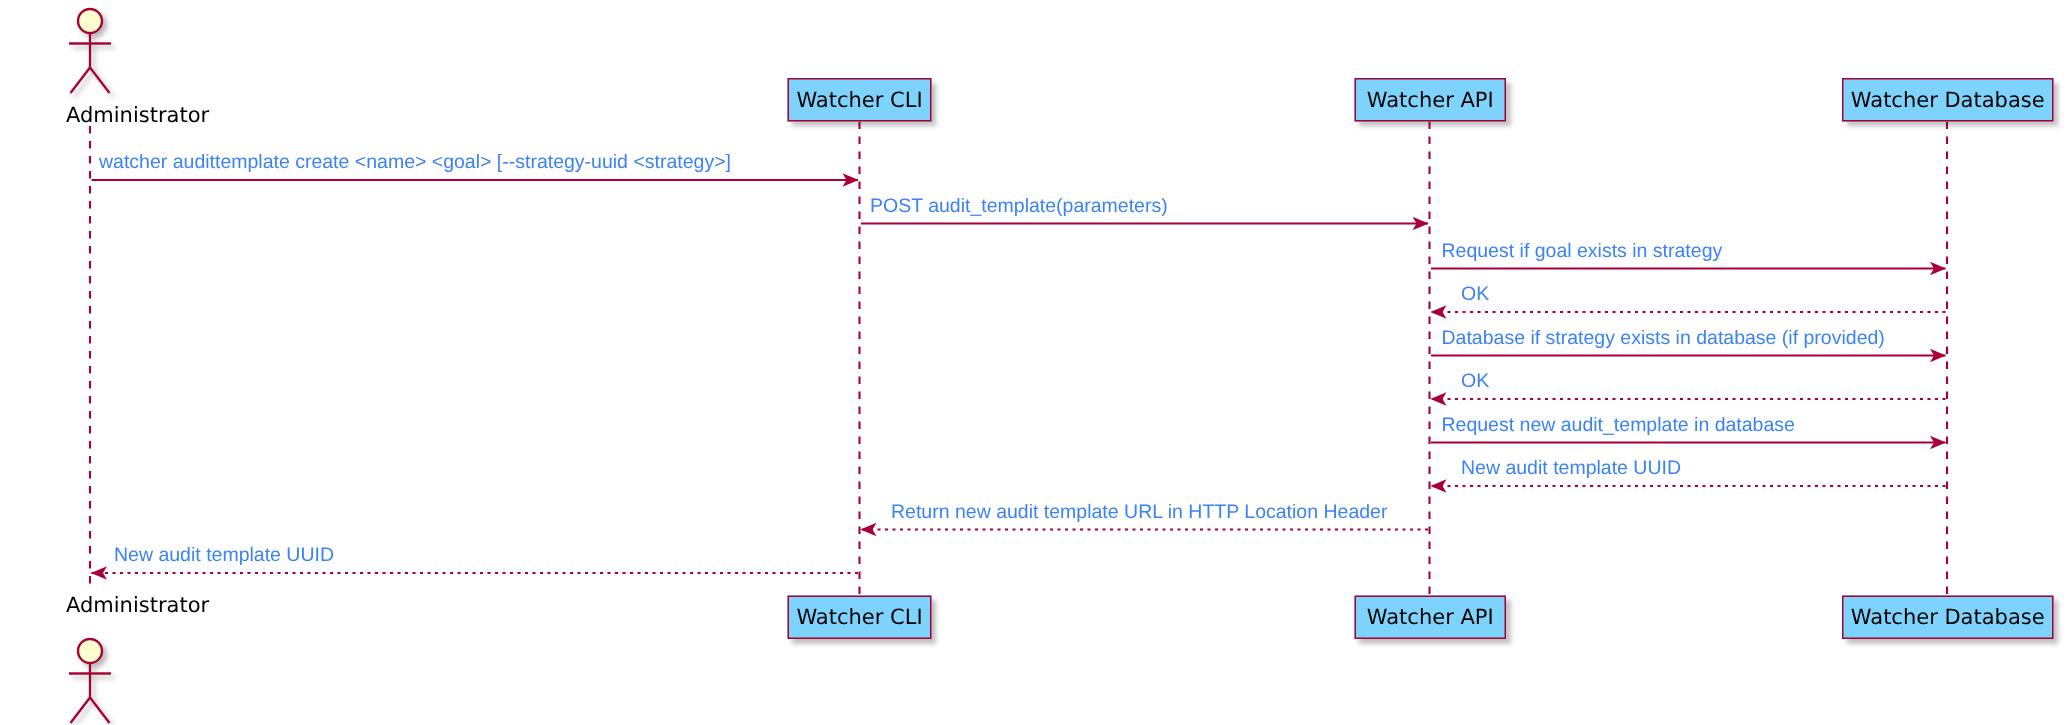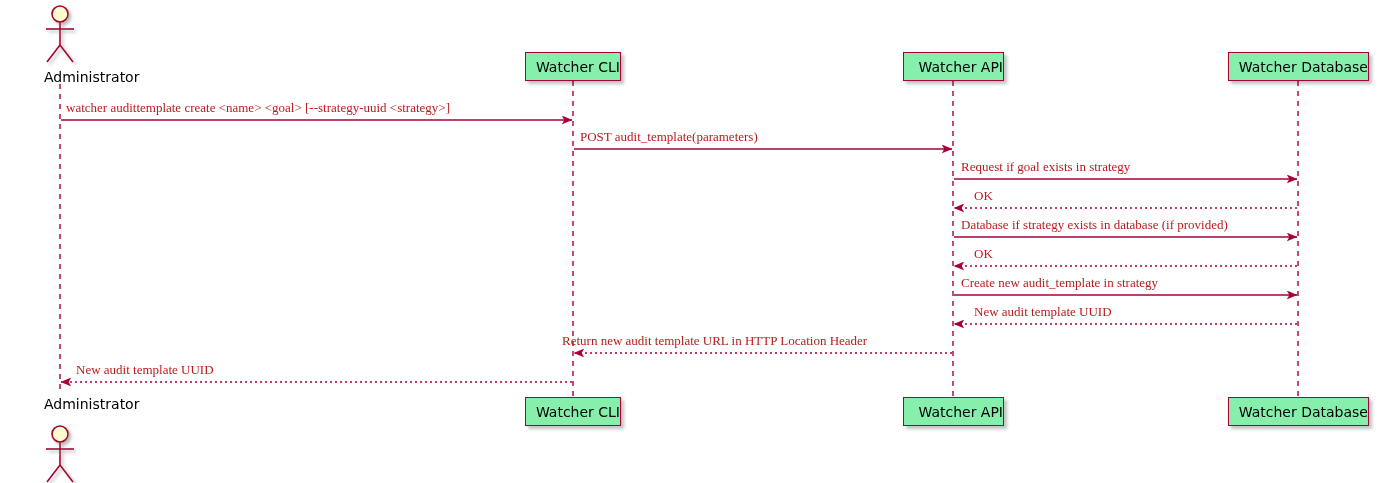--- a/index.html
+++ b/index.html
@@ -19,35 +19,35 @@
   }
   #svg-layer {
     position: absolute;
     left: 0;
     top: 0;
     width: 1379px;
     height: 483px;
   }
   .msg-label {
     position: absolute;
-    font-family: Liberation Serif, serif;
+    font-family: Liberation Sans, sans-serif;
     font-size: 13px;
-    color: #b91c1c;
+    color: #3b82f6;
     white-space: nowrap;
     line-height: 14px;
   }
   .participant-box {
     position: absolute;
     box-sizing: border-box;
-    background: #86efac;
+    background: #7dd3fc;
     border: 1.5px solid #A80036;
     box-shadow: 3px 3px 3px rgba(40,40,40,0.28);
     display: flex;
     align-items: center;
-    justify-content: flex-end;
+    justify-content: center;
   }
   .participant-label {
     font-family: "DejaVu Sans", sans-serif;
     font-size: 14px;
     color: #000000;
     white-space: nowrap;
   }
   .actor-label {
     position: absolute;
     font-family: "DejaVu Sans", sans-serif;
@@ -133,19 +133,19 @@
     </div>
   <div id="labels-layer">
       <div class="actor-label" style="left: 8px; top: 69px;">Administrator</div>
       <div class="actor-label" style="left: 8px; top: 396px;">Administrator</div>
       <div class="msg-label" style="left: 66px; top: 101px;">watcher audittemplate create &lt;name&gt; &lt;goal&gt; [--strategy-uuid &lt;strategy&gt;]</div>
       <div class="msg-label" style="left: 580px; top: 130px; text-align: center;">POST audit_template(parameters)</div>
       <div class="msg-label" style="left: 961px; top: 160px;">Request if goal exists in strategy</div>
       <div class="msg-label" style="left: 974px; top: 189px;">OK</div>
       <div class="msg-label" style="left: 961px; top: 218px;">Database if strategy exists in database (if provided)</div>
       <div class="msg-label" style="left: 974px; top: 247px;">OK</div>
-      <div class="msg-label" style="left: 961px; top: 276px;">Create new audit_template in strategy</div>
+      <div class="msg-label" style="left: 961px; top: 276px;">Request new audit_template in database</div>
       <div class="msg-label" style="left: 974px; top: 305px;">New audit template UUID</div>
-      <div class="msg-label" style="left: 562px; top: 334px;">Return new audit template URL in HTTP Location Header</div>
+      <div class="msg-label" style="left: 594px; top: 334px;">Return new audit template URL in HTTP Location Header</div>
       <div class="msg-label" style="left: 76px; top: 363px;">New audit template UUID</div>
     </div>
 
 </div>
 
 </body></html>

